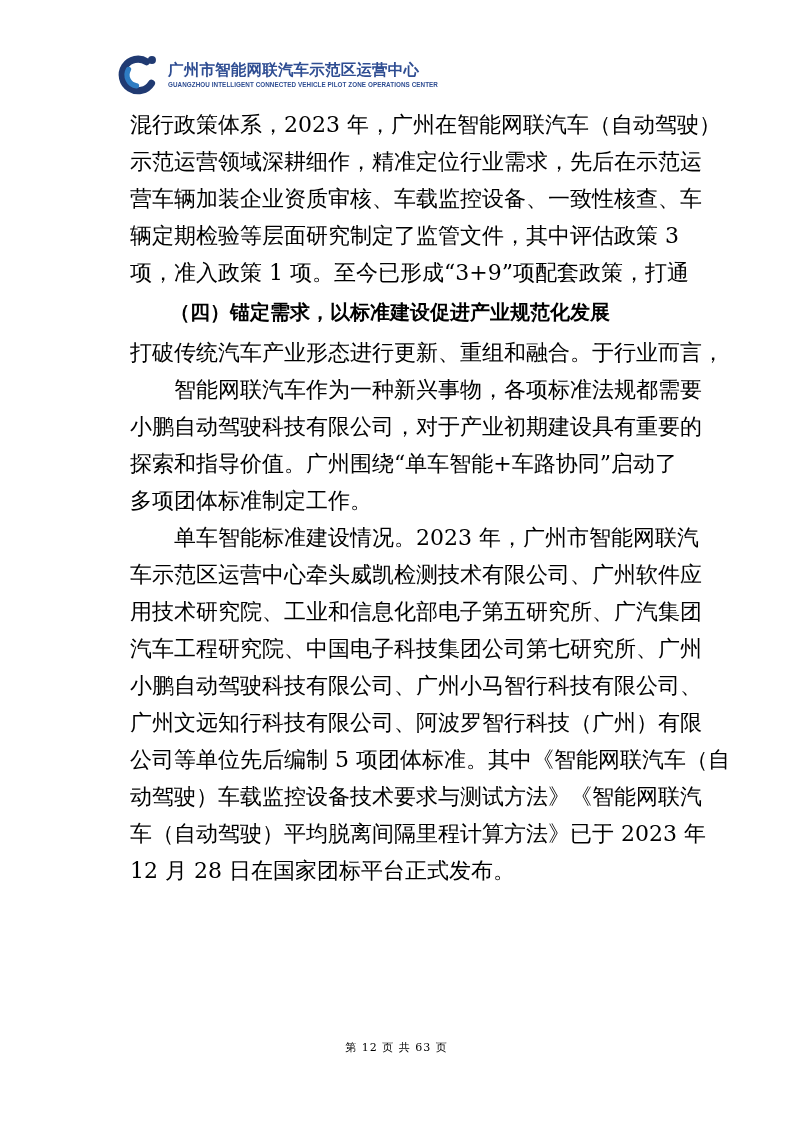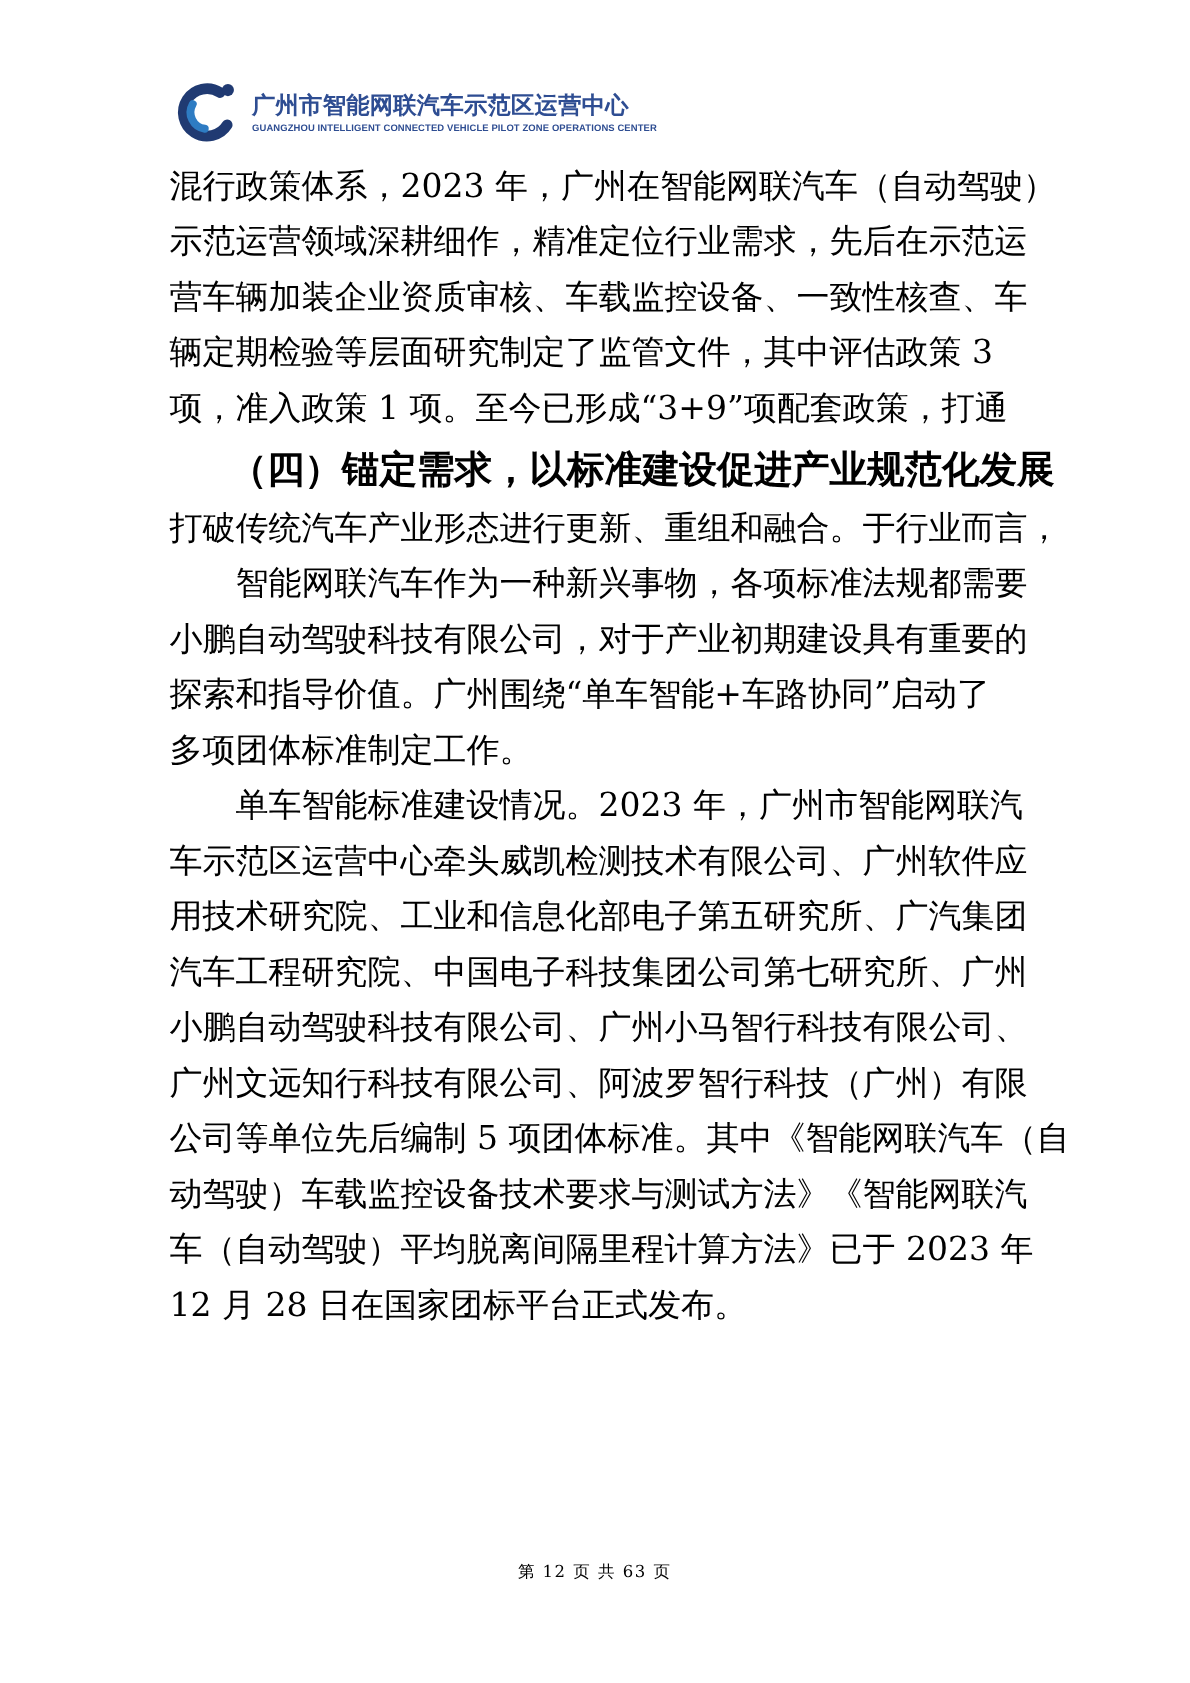--- a/index.html
+++ b/index.html
@@ -31,31 +31,31 @@
   }
   .org-en{
     font-family:"Liberation Sans",sans-serif;
     font-weight:bold;font-size:9px;line-height:9px;
     color:var(--title-blue);white-space:nowrap;
     transform:scale(0.70);transform-origin:0 50%;
     margin-top:2px;letter-spacing:0.1px;
   }
   
   .content{
-    position:absolute;left:113px;top:106px;width:574px;
+    position:absolute;left:130px;top:106px;width:574px;
     color:var(--text-black);font-size:22px;
   }
   .line{
     line-height:37px;height:37px;
     white-space:nowrap;
   }
   .line.indent{text-indent:44px;}
   .heading{
     font-family:"DejaVu Sans","Liberation Sans",sans-serif;
-    font-weight:bold;font-size:25px;line-height:37px;height:37px;
+    font-weight:bold;font-size:20px;line-height:37px;height:37px;
     margin:3px 0;text-indent:40px;white-space:nowrap;
     color:var(--text-black);
   }
   
   .footer{
     position:absolute;left:0;top:1040px;width:100%;
     text-align:center;font-size:11px;color:var(--text-black);
     font-family:"DejaVu Serif",serif;letter-spacing:1px;
   }
 </style>

